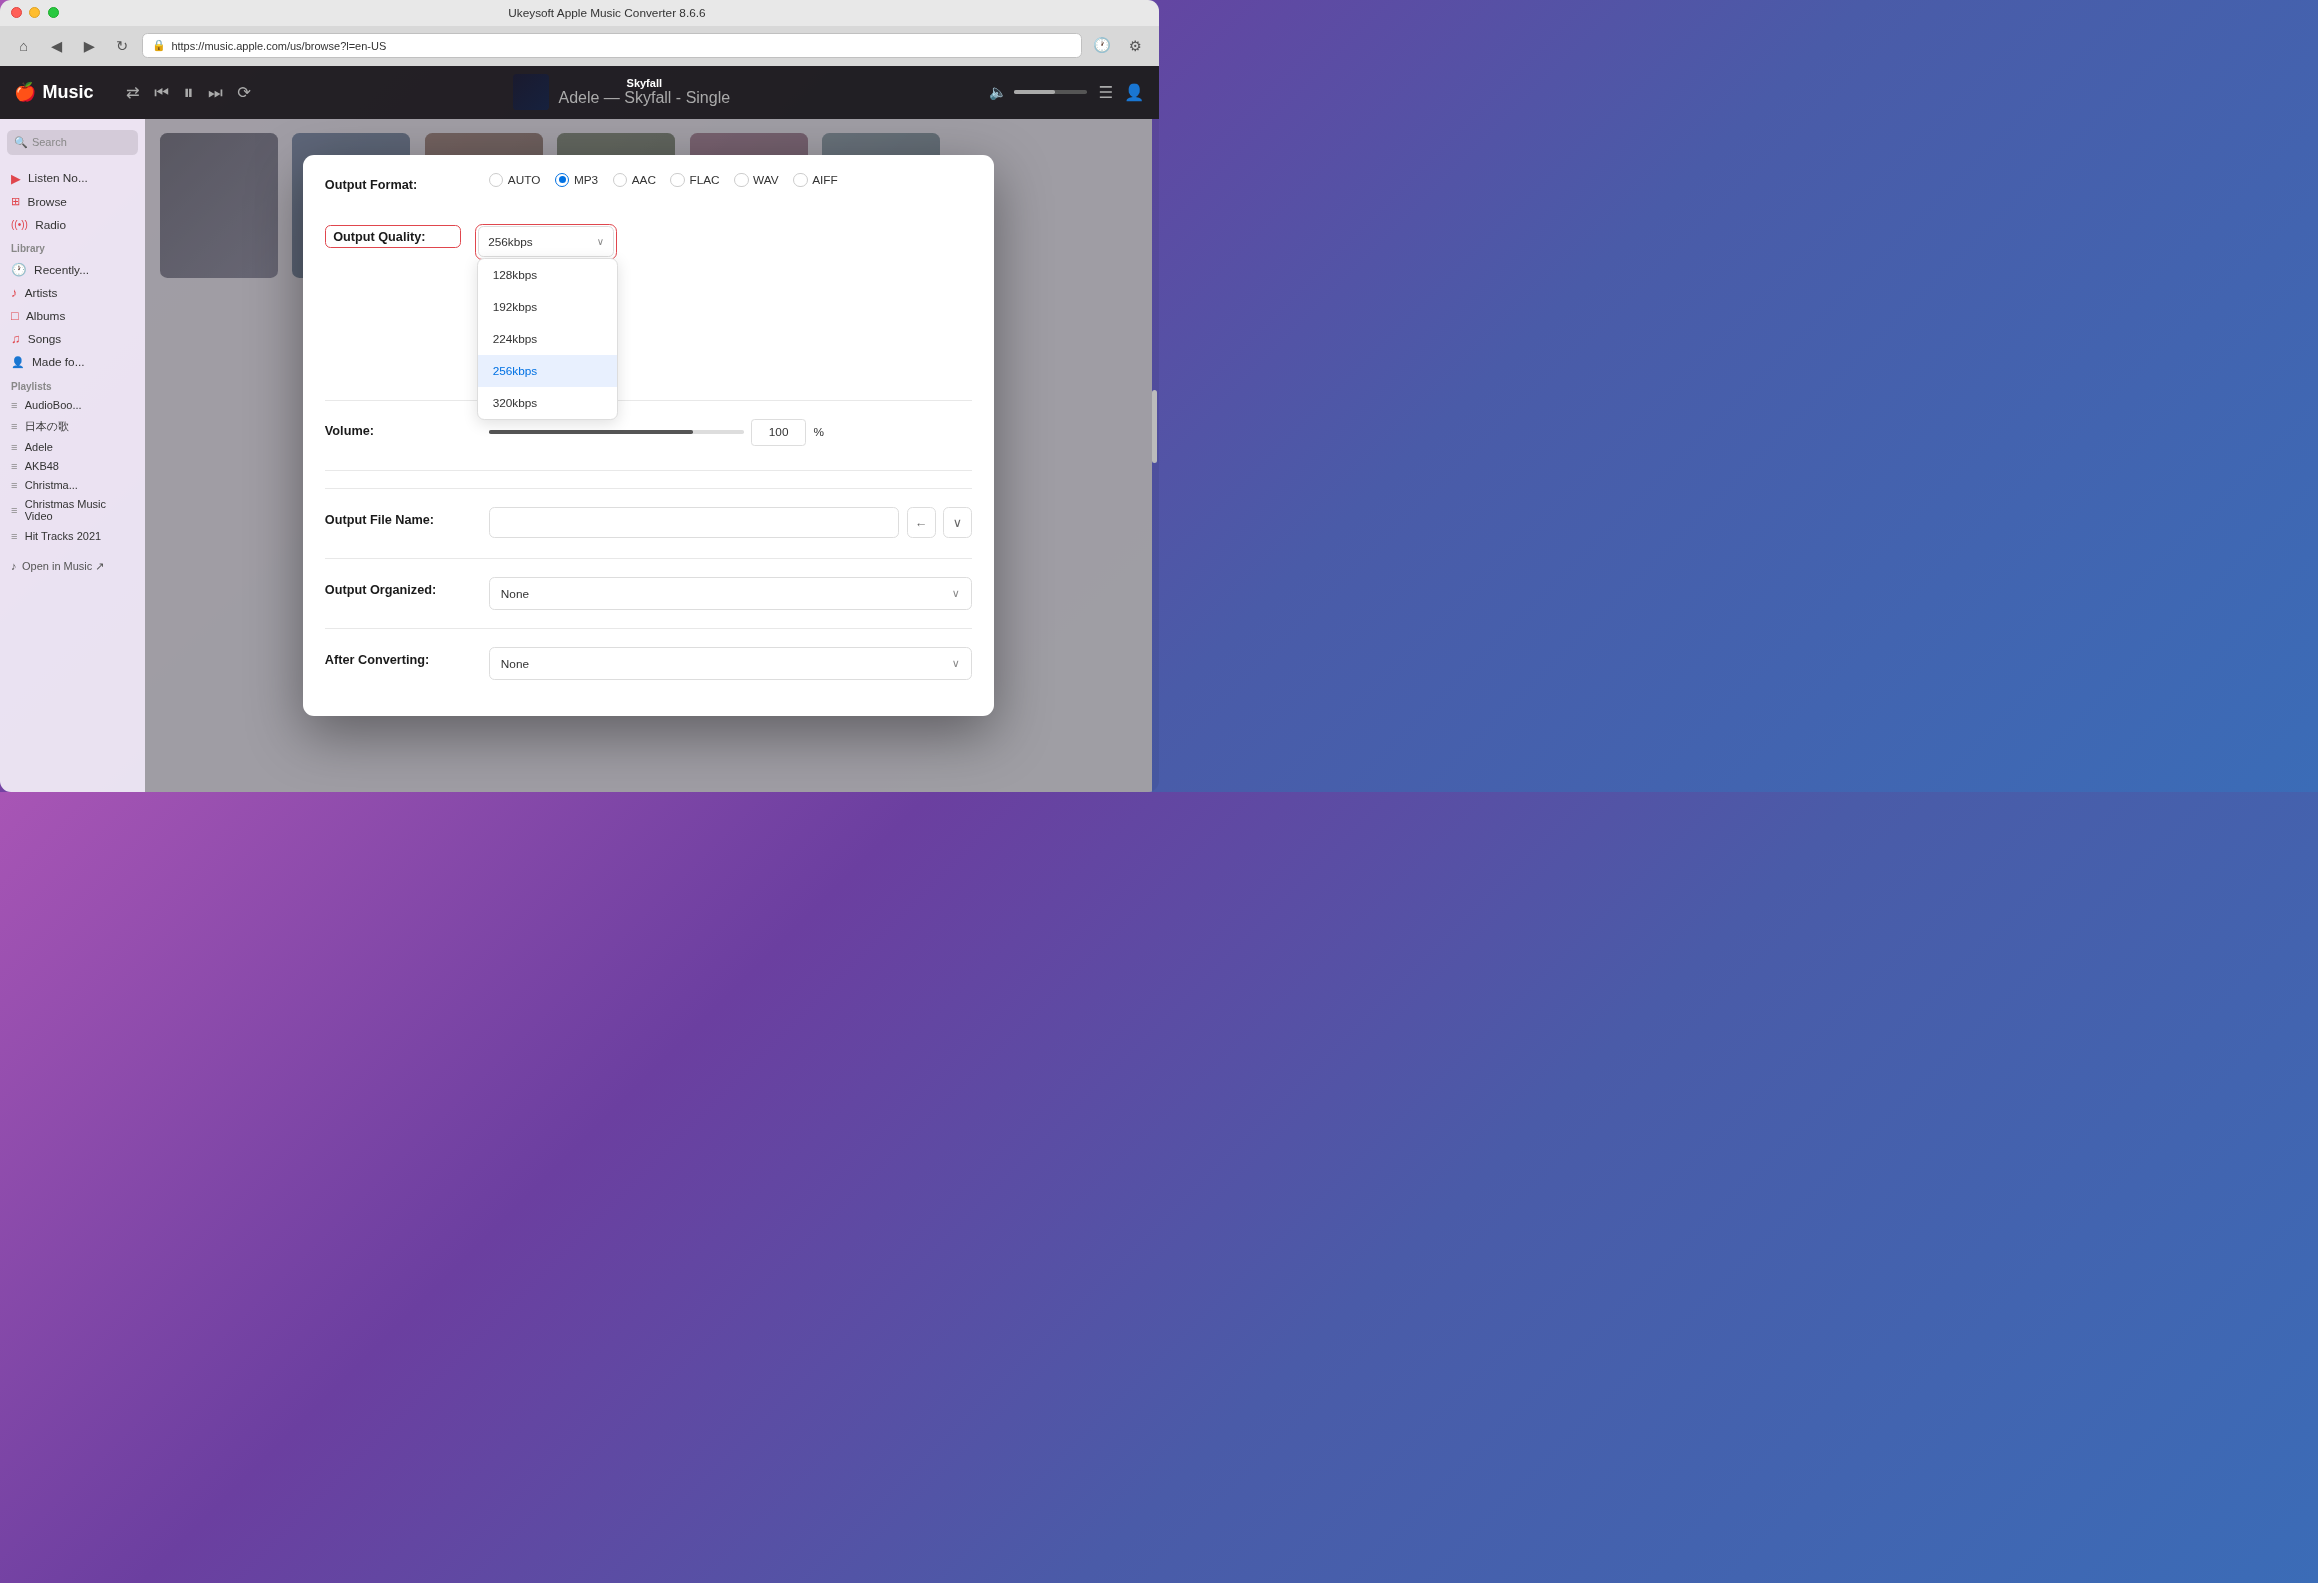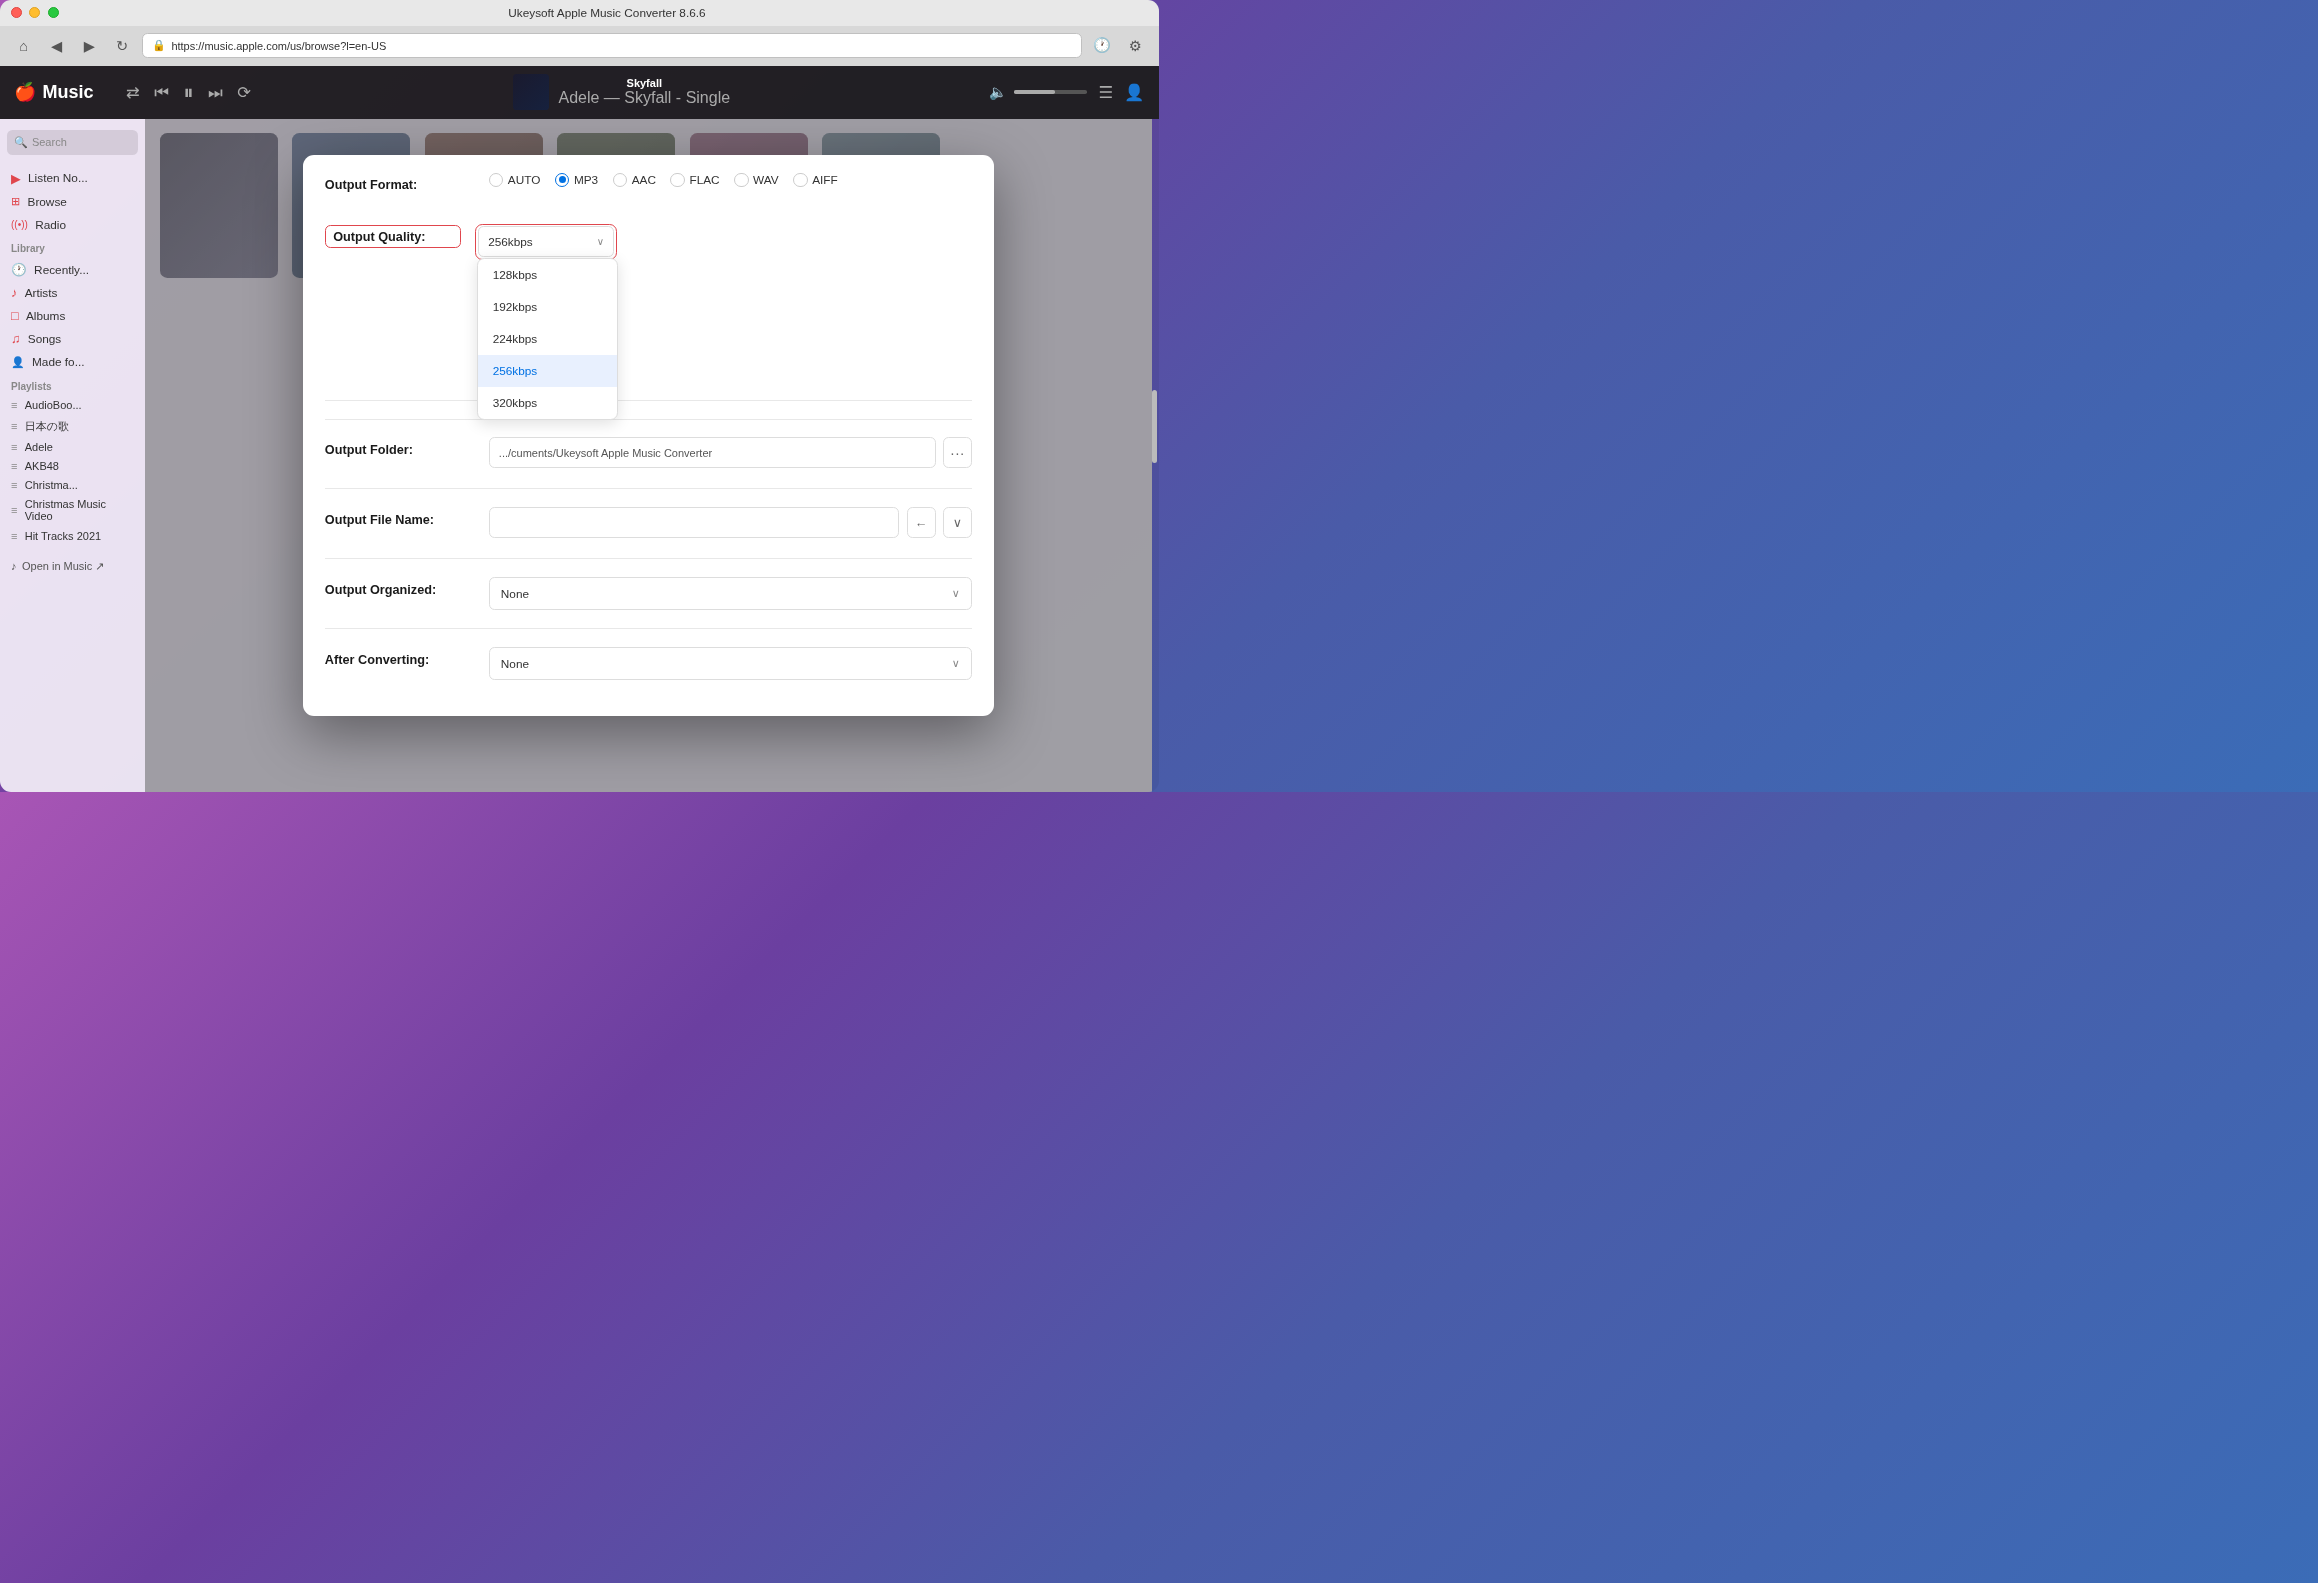--- a/index.html
+++ b/index.html
@@ -773,30 +773,33 @@
                     <div class="dropdown-item">224kbps</div>
                     <div class="dropdown-item active">256kbps</div>
                     <div class="dropdown-item">320kbps</div>
                   </div>
                 </div>
               </div>
 
               <div style="height: 118px;"></div>
 
               <div class="settings-divider"></div>
-
-              <div class="settings-divider"></div>
-
-              <div class="settings-row">
-                <div class="settings-label">Output Folder:</div>
+              <div class="settings-row volume-row">
+                <div class="settings-label">Volume:</div>
                 <div class="settings-control">
-                  <div class="folder-input">.../cuments/Ukeysoft Apple Music Converter</div>
-                  <button class="folder-browse-btn">···</button>
+                  <div class="volume-slider-bar">
+                    <div class="volume-slider-fill"></div>
+                  </div>
+                  <div class="volume-value">100</div>
+                  <span class="percent-label">%</span>
                 </div>
               </div>
+
+              <div class="settings-divider"></div>
+
 
               <div class="settings-divider"></div>
 
               <div class="settings-row">
                 <div class="settings-label">Output File Name:</div>
                 <div class="settings-control">
                   <div style="flex:1; height:31px; border:0.9px solid #ddd; border-radius:5.5px; background:white;"></div>
                   <button class="filename-back-btn">←</button>
                   <button class="filename-arrow-btn">∨</button>
                 </div>

